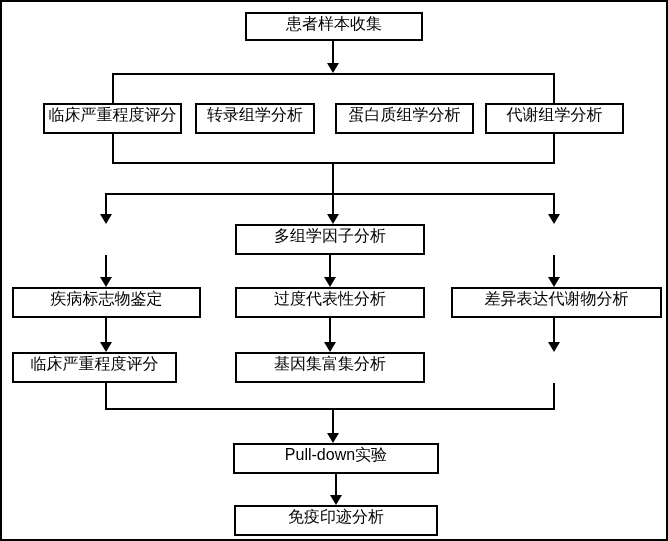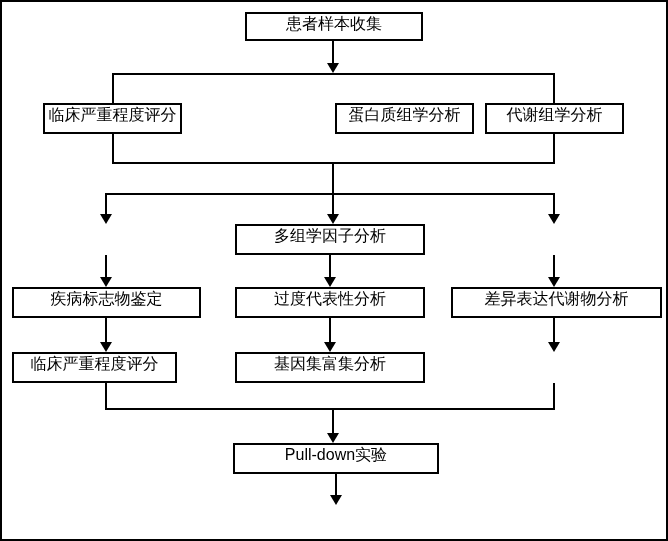--- a/index.html
+++ b/index.html
@@ -41,20 +41,23 @@
 
   <div class="lv" style="left:330px;top:39px;height:24px"></div>
   <div class="arr" style="left:325px;top:61px"></div>
 
   <div class="lh" style="left:110px;top:71px;width:443px"></div>
   <div class="lv" style="left:110px;top:73px;height:28px"></div>
   <div class="lv" style="left:551px;top:73px;height:28px"></div>
 
   <div class="box" style="left:41px;top:101px;width:139px;height:31px">
     <span>临床严重程度评分</span>
+  </div>
+  <div class="box" style="left:193px;top:101px;width:120px;height:31px">
+    <span>转录组学分析</span>
   </div>
   <div class="box" style="left:333px;top:101px;width:139px;height:31px">
     <span>蛋白质组学分析</span>
   </div>
   <div class="box" style="left:483px;top:101px;width:139px;height:31px">
     <span>代谢组学分析</span>
   </div>
 
   <div class="lv" style="left:110px;top:132px;height:29px"></div>
   <div class="lv" style="left:551px;top:132px;height:29px"></div>
@@ -110,14 +113,17 @@
   <div class="lv" style="left:330px;top:408px;height:24px"></div>
   <div class="arr" style="left:325px;top:431px"></div>
 
   <div class="box" style="left:231px;top:441px;width:206px;height:31px">
     <span>Pull-down实验</span>
   </div>
 
   <div class="lv" style="left:333px;top:472px;height:22px"></div>
   <div class="arr" style="left:328px;top:493px"></div>
 
+  <div class="box" style="left:232px;top:503px;width:204px;height:31px">
+    <span>免疫印迹分析</span>
+  </div>
 
 </div>
 
 </body></html>

